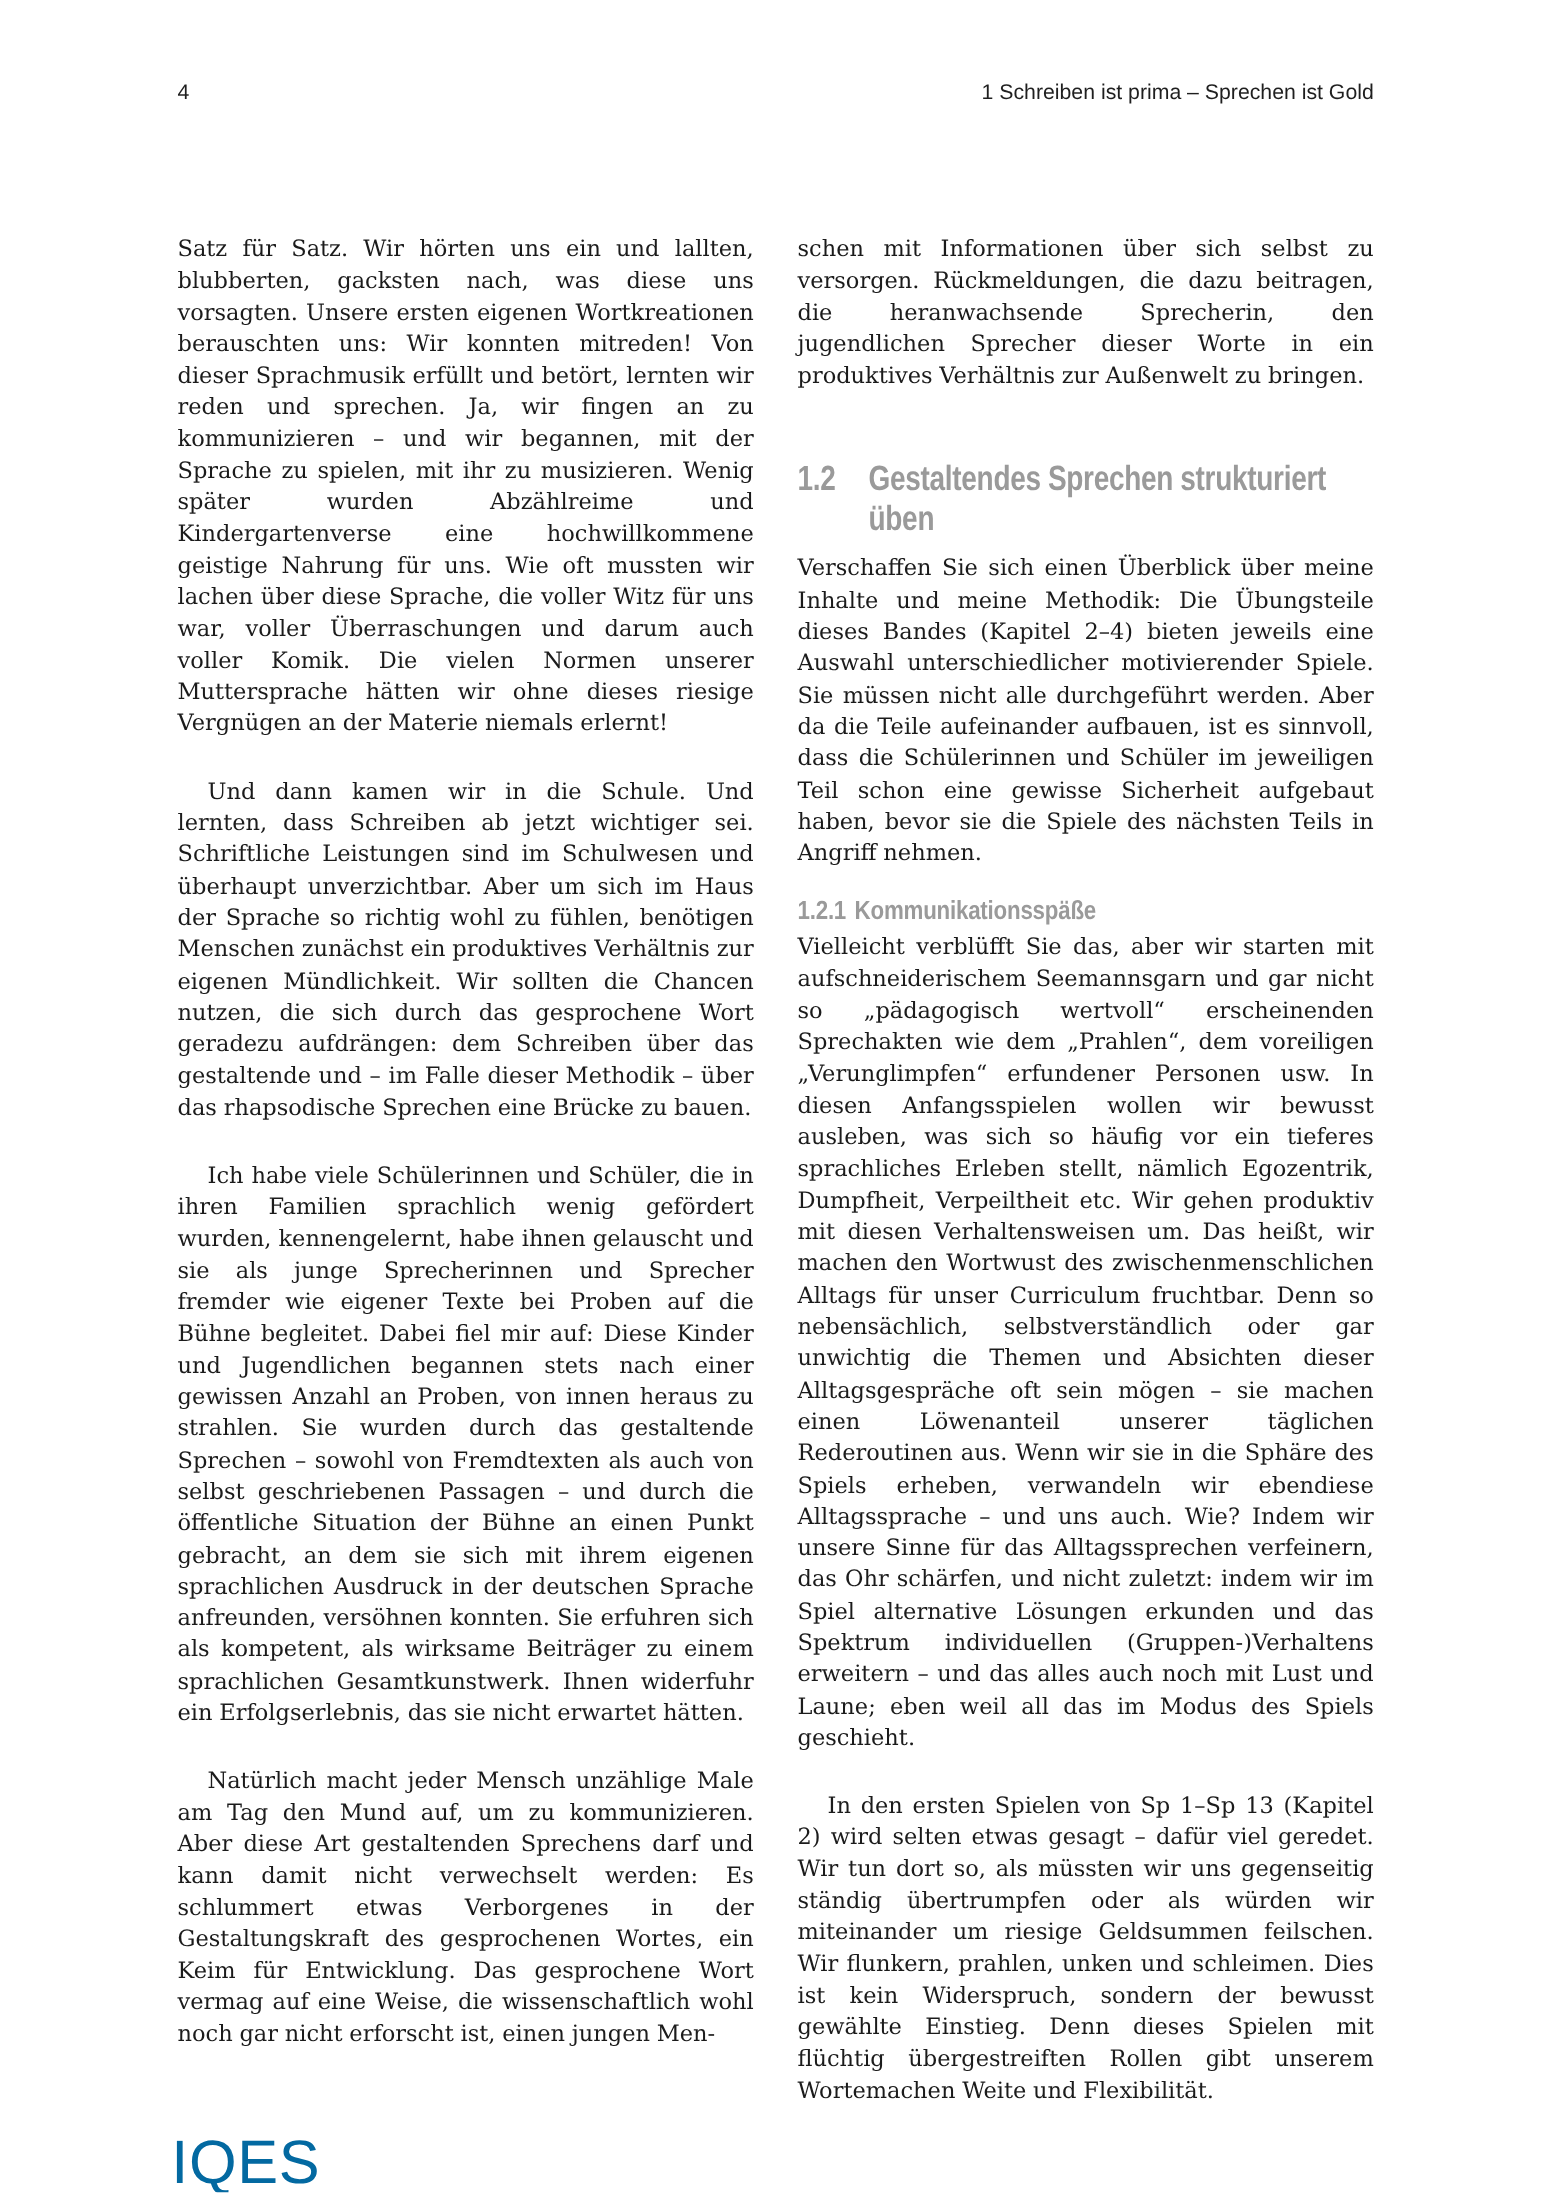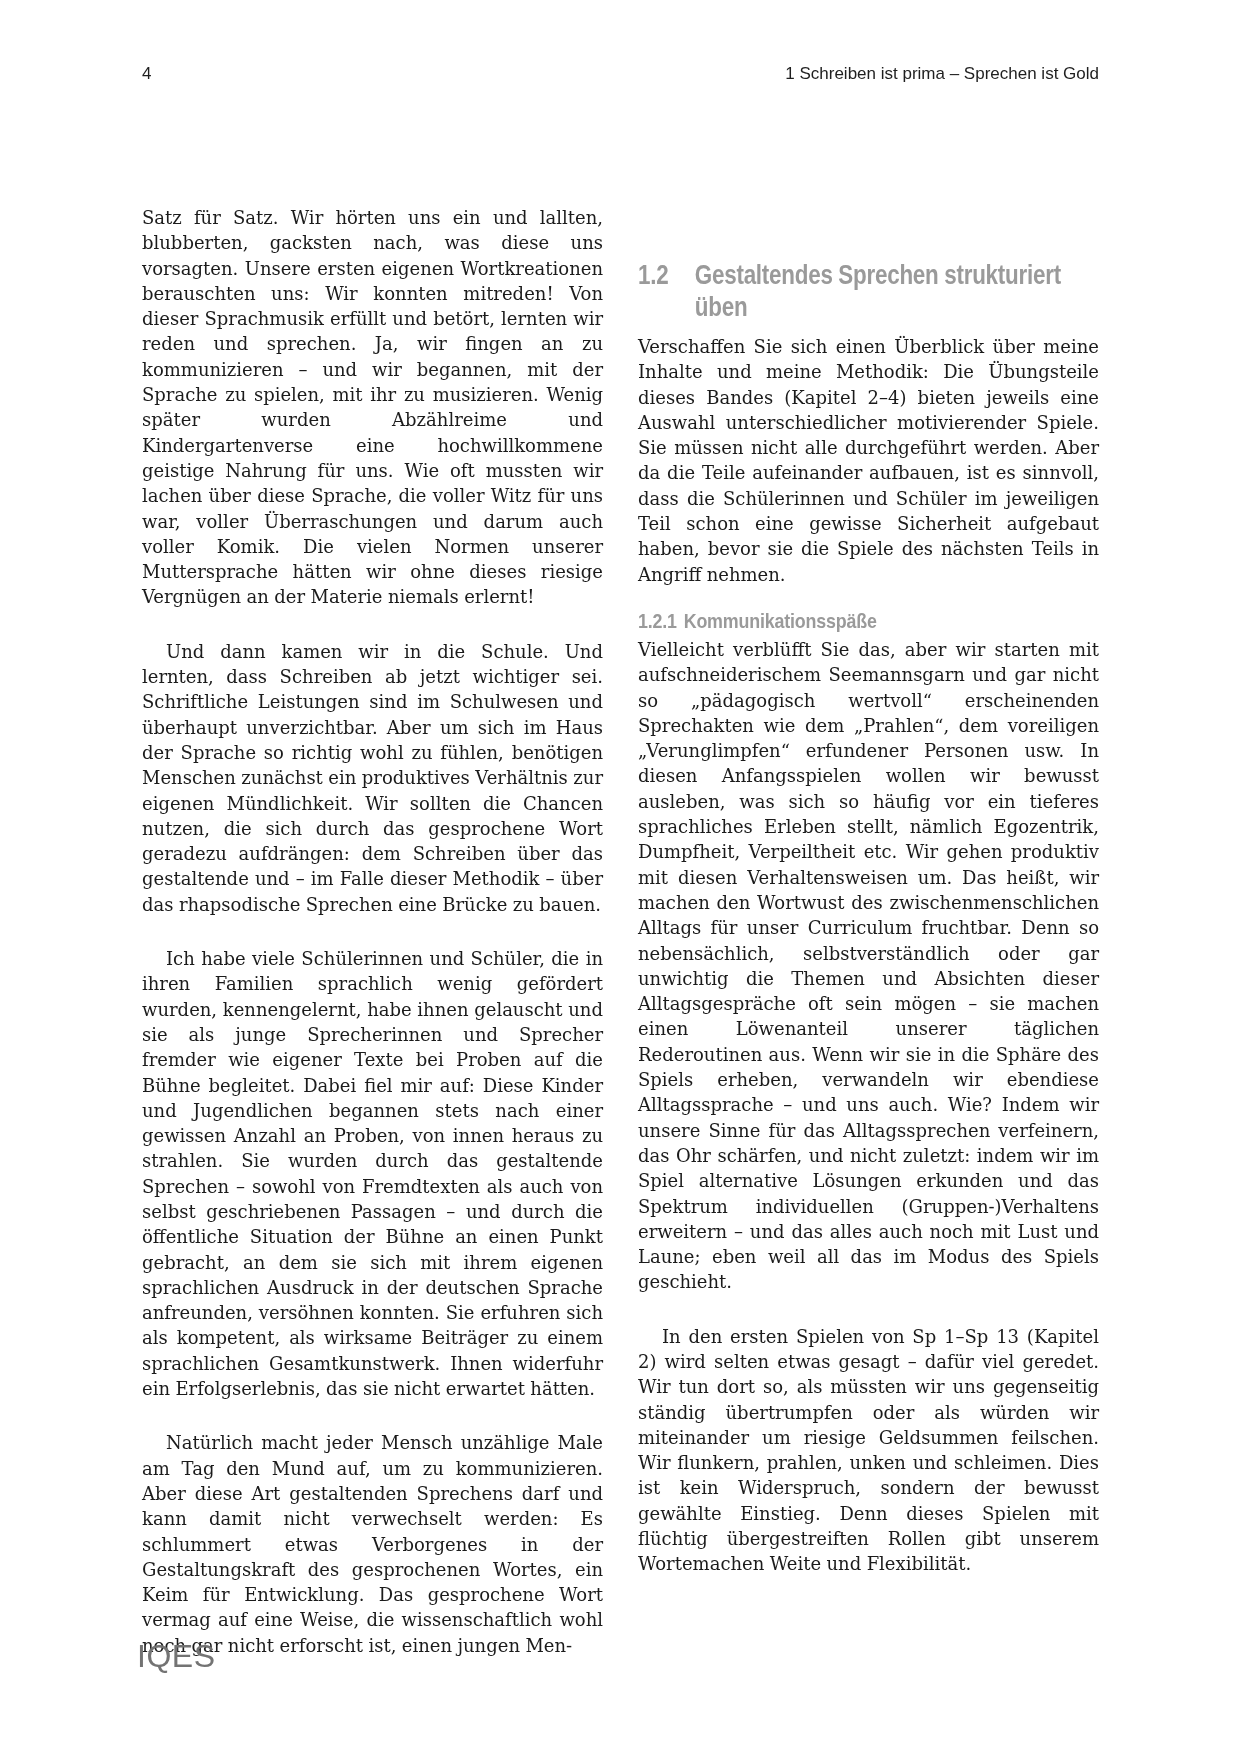--- a/index.html
+++ b/index.html
@@ -25,21 +25,21 @@
     align-items: baseline;
     font-family: "Liberation Sans", sans-serif;
     font-size: 17px;
     color: #1f1f1f;
   }
 
   
   .columns {
     position: absolute;
     left: 142px;
-    top: 205px;
+    top: 187px;
     width: 957px;
     display: flex;
     gap: 35px;
   }
   .col {
     width: 461px;
     font-size: 18px;
     line-height: 25.3px;
     text-align: justify;
     hyphens: auto;
@@ -83,26 +83,26 @@
     text-align: left;
     hyphens: none;
     -webkit-hyphens: none;
   }
   .subsection-heading .sub-num { margin-right: 8px; }
 
   
   .logo {
     position: absolute;
     left: 137px;
-    top: 1633px;
+    top: 1707px;
     font-family: "Liberation Sans", sans-serif;
     font-weight: 400;
-    font-size: 32px;
+    font-size: 49px;
     line-height: 47px;
-    color: #737373;
+    color: #0369a1;
     letter-spacing: 0.5px;
   }
 </style>
 </head>
 <body>
 
 <div class="page">
 
   <div class="running-head">
     <span>4</span>
@@ -112,20 +112,21 @@
   <div class="columns">
 
     <section class="col">
       <p>Satz für Satz. Wir hörten uns ein und lallten, blubberten, gacksten nach, was diese uns vorsagten. Unsere ersten eigenen Wortkreationen berauschten uns: Wir konnten mitreden! Von dieser Sprachmusik erfüllt und betört, lernten wir reden und sprechen. Ja, wir fingen an zu kommunizieren – und wir begannen, mit der Sprache zu spielen, mit ihr zu musizieren. Wenig später wurden Abzählreime und Kindergartenverse eine hochwillkommene geistige Nahrung für uns. Wie oft mussten wir lachen über diese Sprache, die voller Witz für uns war, voller Überraschungen und darum auch voller Komik. Die vielen Normen unserer Muttersprache hätten wir ohne dieses riesige Vergnügen an der Materie niemals erlernt!</p>
       <p class="indent">Und dann kamen wir in die Schule. Und lernten, dass Schreiben ab jetzt wichtiger sei. Schriftliche Leistungen sind im Schulwesen und überhaupt unverzichtbar. Aber um sich im Haus der Sprache so richtig wohl zu fühlen, benötigen Menschen zunächst ein produktives Verhältnis zur eigenen Mündlichkeit. Wir sollten die Chancen nutzen, die sich durch das gesprochene Wort geradezu aufdrängen: dem Schreiben über das gestaltende und – im Falle dieser Methodik – über das rhapsodische Sprechen eine Brücke zu bauen.</p>
       <p class="indent">Ich habe viele Schülerinnen und Schüler, die in ihren Familien sprachlich wenig gefördert wurden, kennengelernt, habe ihnen gelauscht und sie als junge Sprecherinnen und Sprecher fremder wie eigener Texte bei Proben auf die Bühne begleitet. Dabei fiel mir auf: Diese Kinder und Jugendlichen begannen stets nach einer gewissen Anzahl an Proben, von innen heraus zu strahlen. Sie wurden durch das gestaltende Sprechen – sowohl von Fremdtexten als auch von selbst geschriebenen Passagen – und durch die öffentliche Situation der Bühne an einen Punkt gebracht, an dem sie sich mit ihrem eigenen sprachlichen Ausdruck in der deutschen Sprache anfreunden, versöhnen konnten. Sie erfuhren sich als kompetent, als wirksame Beiträger zu einem sprachlichen Gesamtkunstwerk. Ihnen widerfuhr ein Erfolgserlebnis, das sie nicht erwartet hätten.</p>
       <p class="indent">Natürlich macht jeder Mensch unzählige Male am Tag den Mund auf, um zu kommunizieren. Aber diese Art gestaltenden Sprechens darf und kann damit nicht verwechselt werden: Es schlummert etwas Verborgenes in der Gestaltungskraft des gesprochenen Wortes, ein Keim für Entwicklung. Das gesprochene Wort vermag auf eine Weise, die wissenschaftlich wohl noch gar nicht erforscht ist, einen jungen Men-</p>
     </section>
 
     <section class="col">
+      <p>schen mit Informationen über sich selbst zu versorgen. Rückmeldungen, die dazu beitragen, die heranwachsende Sprecherin, den jugendlichen Sprecher dieser Worte in ein produktives Verhältnis zur Außenwelt zu bringen.</p>
 
       <h2 class="section-heading">
         <span class="sec-num">1.2</span>
         <span>Gestaltendes Sprechen strukturiert üben</span>
       </h2>
 
       <p>Verschaffen Sie sich einen Überblick über meine Inhalte und meine Methodik: Die Übungsteile dieses Bandes (Kapitel 2–4) bieten jeweils eine Auswahl unterschiedlicher motivierender Spiele. Sie müssen nicht alle durchgeführt werden. Aber da die Teile aufeinander aufbauen, ist es sinnvoll, dass die Schülerinnen und Schüler im jeweiligen Teil schon eine gewisse Sicherheit aufgebaut haben, bevor sie die Spiele des nächsten Teils in Angriff nehmen.</p>
 
       <h3 class="subsection-heading">
         <span class="sub-num">1.2.1</span><span>Kommunikationsspäße</span>

